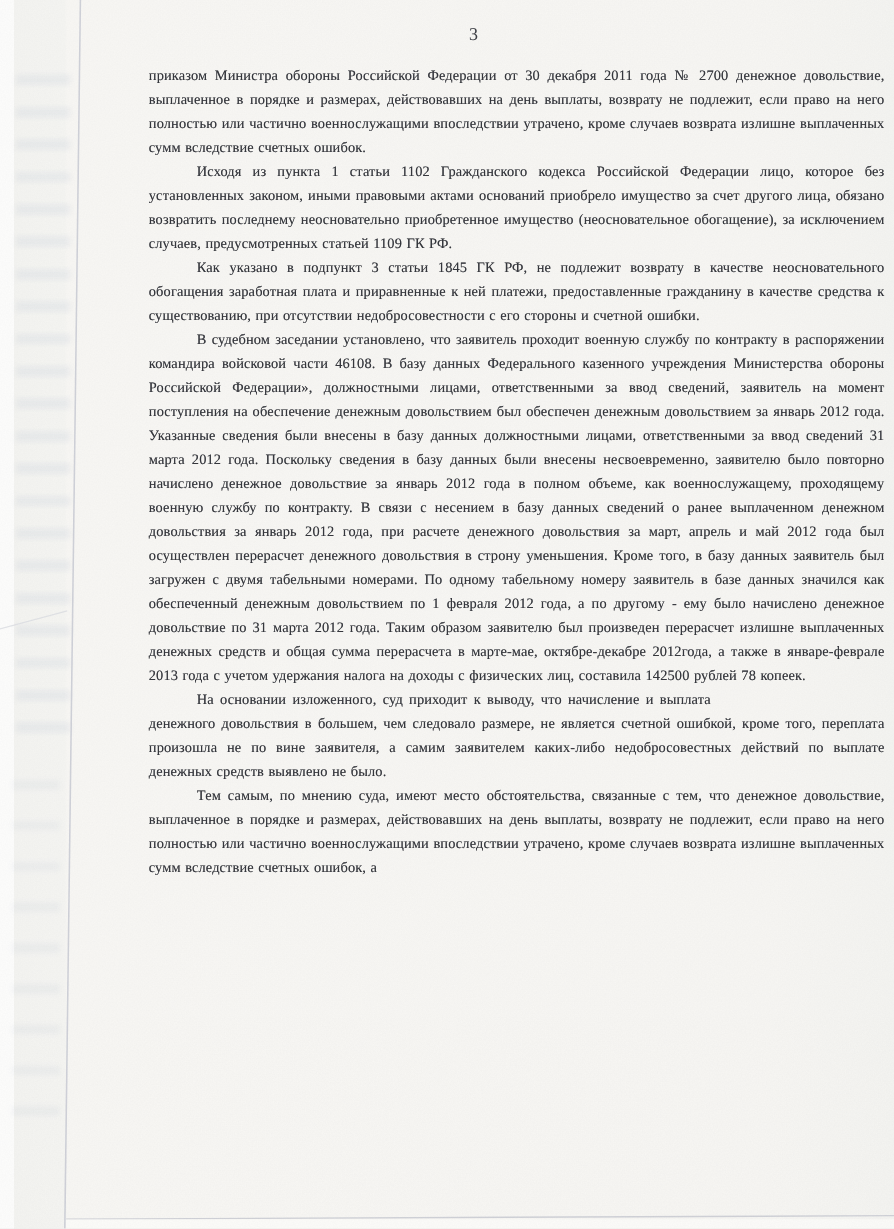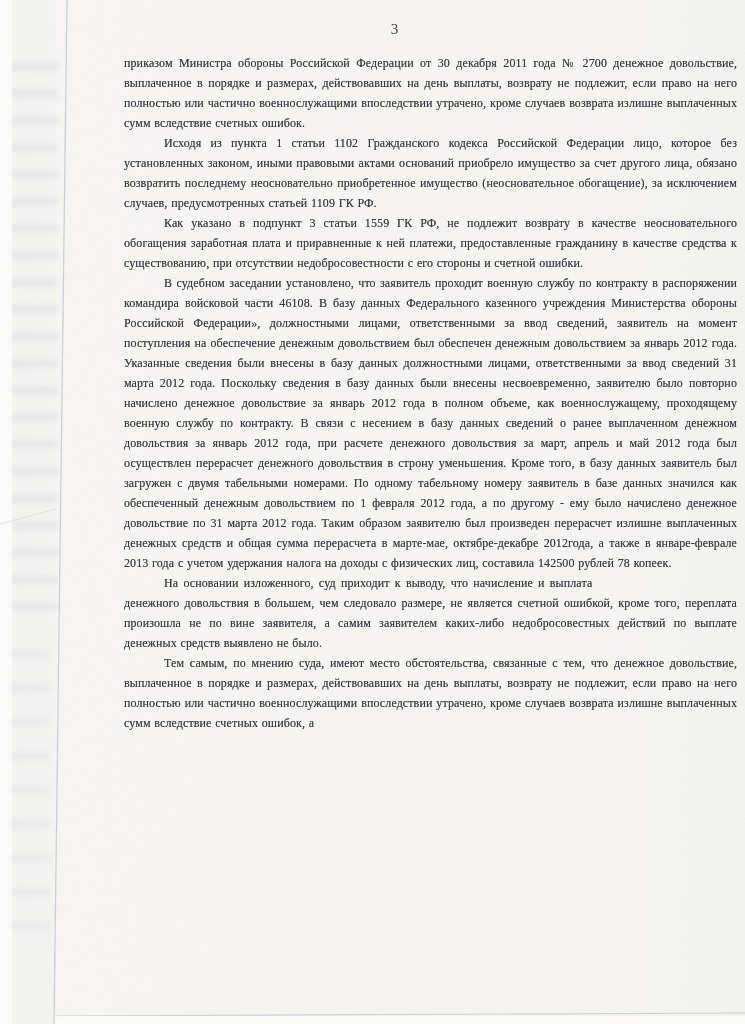--- a/index.html
+++ b/index.html
@@ -78,21 +78,21 @@
 <div class="scan-page">
 
   <div class="bleed bleed-a"></div>
   <div class="bleed bleed-b"></div>
 
   <div class="page-number">3</div>
 
   <div class="text-block">
     <p>приказом Министра обороны Российской Федерации от 30 декабря 2011 года № 2700 денежное довольствие, выплаченное в порядке и размерах, действовавших на день выплаты, возврату не подлежит, если право на него полностью или частично военнослужащими впоследствии утрачено, кроме случаев возврата излишне выплаченных сумм вследствие счетных ошибок.</p>
     <p class="indent">Исходя из пункта 1 статьи 1102 Гражданского кодекса Российской Федерации лицо, которое без установленных законом, иными правовыми актами оснований приобрело имущество за счет другого лица, обязано возвратить последнему неосновательно приобретенное имущество (неосновательное обогащение), за исключением случаев, предусмотренных статьей 1109 ГК РФ.</p>
-    <p class="indent">Как указано в подпункт 3 статьи 1559 ГК РФ, не подлежит возврату в качестве неосновательного обогащения заработная плата и приравненные к ней платежи, предоставленные гражданину в качестве средства к существованию, при отсутствии недобросовестности с его стороны и счетной ошибки.</p>
+    <p class="indent">Как указано в подпункт 3 статьи 1845 ГК РФ, не подлежит возврату в качестве неосновательного обогащения заработная плата и приравненные к ней платежи, предоставленные гражданину в качестве средства к существованию, при отсутствии недобросовестности с его стороны и счетной ошибки.</p>
     <p class="indent">В судебном заседании установлено, что заявитель проходит военную службу по контракту в распоряжении командира войсковой части 46108. В базу данных Федерального казенного учреждения Министерства обороны Российской Федерации», должностными лицами, ответственными за ввод сведений, заявитель на момент поступления на обеспечение денежным довольствием был обеспечен денежным довольствием за январь 2012 года. Указанные сведения были внесены в базу данных должностными лицами, ответственными за ввод сведений 31 марта 2012 года. Поскольку сведения в базу данных были внесены несвоевременно, заявителю было повторно начислено денежное довольствие за январь 2012 года в полном объеме, как военнослужащему, проходящему военную службу по контракту. В связи с несением в базу данных сведений о ранее выплаченном денежном довольствия за январь 2012 года, при расчете денежного довольствия за март, апрель и май 2012 года был осуществлен перерасчет денежного довольствия в строну уменьшения. Кроме того, в базу данных заявитель был загружен с двумя табельными номерами. По одному табельному номеру заявитель в базе данных значился как обеспеченный денежным довольствием по 1 февраля 2012 года, а по другому - ему было начислено денежное довольствие по 31 марта 2012 года. Таким образом заявителю был произведен перерасчет излишне выплаченных денежных средств и общая сумма перерасчета в марте-мае, октябре-декабре 2012года, а также в январе-феврале 2013 года с учетом удержания налога на доходы с физических лиц, составила 142500 рублей 78 копеек.</p>
     <p class="indent">На основании изложенного, суд приходит к выводу, что начисление и выплата&nbsp;&nbsp;&nbsp;&nbsp;&nbsp;&nbsp;&nbsp;&nbsp;&nbsp;&nbsp;&nbsp;&nbsp;&nbsp;&nbsp;&nbsp;&nbsp;&nbsp;&nbsp;&nbsp;&nbsp;&nbsp;&nbsp;&nbsp;&nbsp;&nbsp;&nbsp;&nbsp;&nbsp; денежного довольствия в большем, чем следовало размере, не является счетной ошибкой, кроме того, переплата произошла не по вине заявителя, а самим заявителем каких-либо недобросовестных действий по выплате денежных средств выявлено не было.</p>
     <p class="indent">Тем самым, по мнению суда, имеют место обстоятельства, связанные с тем, что денежное довольствие, выплаченное в порядке и размерах, действовавших на день выплаты, возврату не подлежит, если право на него полностью или частично военнослужащими впоследствии утрачено, кроме случаев возврата излишне выплаченных сумм вследствие счетных ошибок, а</p>
   </div>
 
   <svg class="artifacts" width="745" height="1024" viewBox="0 0 745 1024">
     <line x1="67" y1="0" x2="54" y2="1024" stroke="#c9cbd4" stroke-width="1.3" opacity="0.85"></line>
     <line x1="0" y1="524" x2="56" y2="509" stroke="#dcdee3" stroke-width="1" opacity="0.8"></line>
     <line x1="55" y1="1016" x2="745" y2="1013" stroke="#ccced5" stroke-width="1.2" opacity="0.9"></line>
     <rect x="55" y="1016" width="690" height="8" fill="#fcfcfa" opacity="0.8"></rect>

